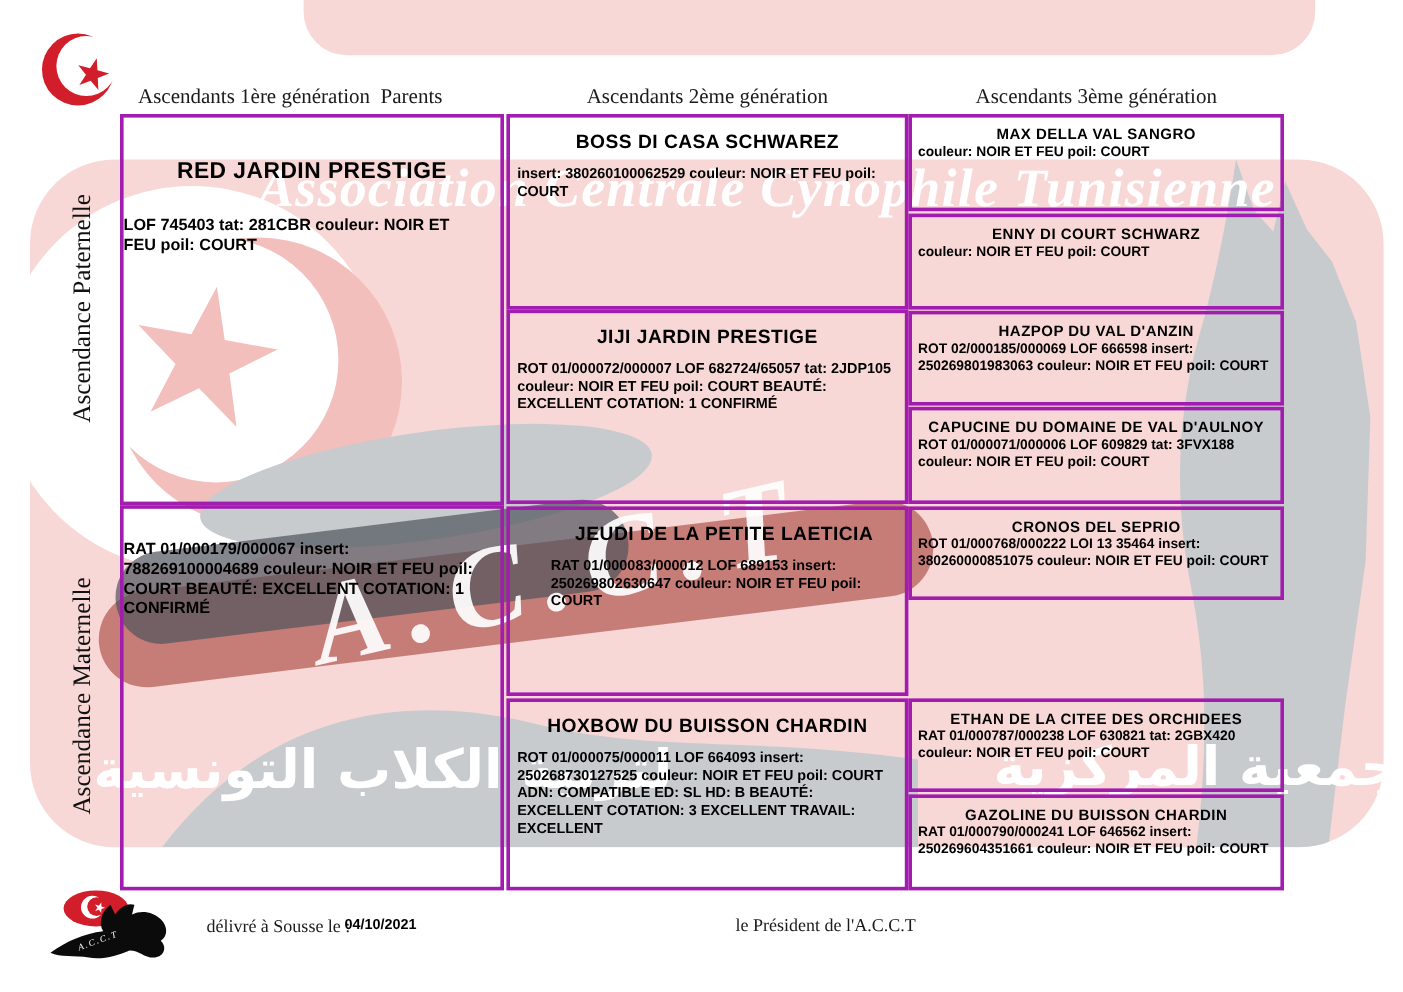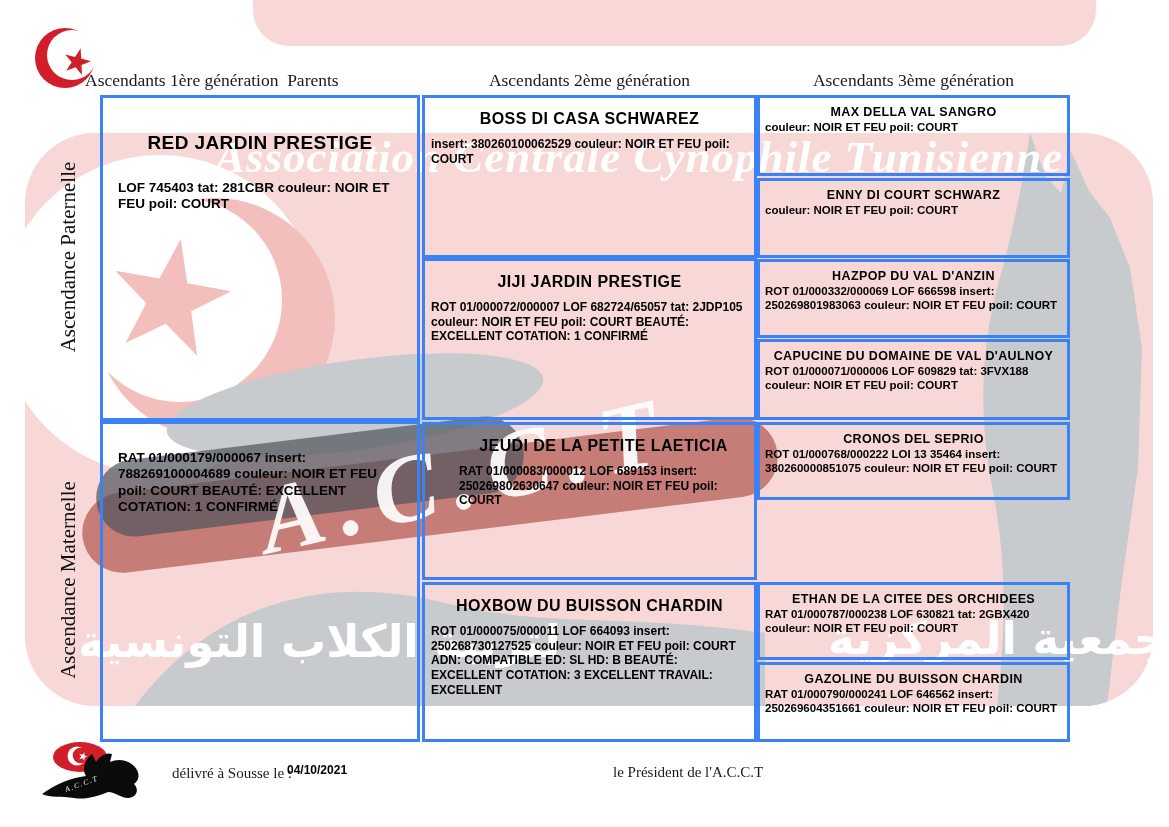--- a/index.html
+++ b/index.html
@@ -26,29 +26,29 @@
              transform-origin:0 0; opacity:.92; }
   .wm-ar { position:absolute; z-index:1; color:#ffffff; font-family:"DejaVu Sans", sans-serif;
            font-weight:bold; font-size:45px; white-space:nowrap; direction:rtl; }
   .wm-ar-right { left:828px; top:612px; }
   .wm-ar-left  { left:78px;  top:615px; width:690px; text-align:left; }
 
   
   .hdr { position:absolute; top:70px; z-index:3; font-family:"Liberation Serif", serif;
          font-size:17.5px; color:#1a1a1a; white-space:pre; }
   .hdr.center { text-align:center; }
-  .cell { position:absolute; border:3px solid #3b82f6; z-index:2; background:transparent;
+  .cell { position:absolute; border:3px solid #a21caf; z-index:2; background:transparent;
           overflow:hidden; }
   .cell .name { font-weight:bold; color:#000; text-align:center; letter-spacing:.4px; }
   .cell .det  { font-weight:bold; color:#000; text-align:left; }
   .c1 { left:100px; width:320px; }
   .c2 { left:422px; width:335px; }
   .c3 { left:757px; width:313px; }
   .c1 .name { font-size:19px;   padding-top:34px; }
-  .c1 .det  { font-size:13.5px; padding:26px 14px 0 15px; line-height:1.22; }
+  .c1 .det  { font-size:13.5px; padding:26px 14px 0 0; line-height:1.22; }
   .c2 .name { font-size:16px;   padding-top:12px; }
   .c2 .det  { font-size:12px;   padding:9px 8px 0 6px; line-height:1.22; }
   .c3 .name { font-size:12.5px; padding-top:7px; }
   .c3 .det  { font-size:11.5px; padding:2px 6px 0 5px; line-height:1.2; }
 
   .side-label { position:absolute; left:56px; z-index:3; font-family:"Liberation Serif", serif;
                 font-size:21px; color:#111; white-space:nowrap;
                 transform:rotate(-90deg) translateX(-50%); transform-origin:0 0; }
 
   
@@ -93,21 +93,21 @@
   <div class="wm-acct">A.C.C.T</div>
   <div class="wm-ar wm-ar-right">الجمعية المركزية</div>
   <div class="wm-ar wm-ar-left">لتربية الكلاب التونسية</div>
 
   <svg class="emblem-tl" width="78" height="78" viewBox="0 0 78 78">
     <circle cx="37" cy="38" r="30" fill="#d21e2b"></circle>
     <circle cx="44" cy="35" r="25" fill="#ffffff"></circle>
     <path fill="#d21e2b" transform="translate(49,42) rotate(15)" d="M0,-14 L3.2,-4.4 L13.3,-4.3 L5.1,1.7 L8.2,11.3 L0,5.4 L-8.2,11.3 L-5.1,1.7 L-13.3,-4.3 L-3.2,-4.4 Z"></path>
   </svg>
 
-  <div class="hdr" style="left:85px;">Ascendants 1ère génération  Parents</div>
+  <div class="hdr" style="left:115px;">Ascendants 1ère génération  Parents</div>
   <div class="hdr center" style="left:422px; width:335px;">Ascendants 2ème génération</div>
   <div class="hdr center" style="left:757px; width:313px;">Ascendants 3ème génération</div>
 
   <div class="side-label" style="top:257px;">Ascendance Paternelle</div>
   <div class="side-label" style="top:580px;">Ascendance Maternelle</div>
 
   <div class="cell c1" style="top:95px;height:326px;">
     <div class="name">RED JARDIN PRESTIGE</div>
     <div class="det">LOF 745403 tat: 281CBR couleur: NOIR ET FEU poil: COURT</div>
   </div>
@@ -135,21 +135,21 @@
   <div class="cell c3" style="top:95px;height:81px;">
     <div class="name">MAX DELLA VAL SANGRO</div>
     <div class="det">couleur: NOIR ET FEU poil: COURT</div>
   </div>
   <div class="cell c3" style="top:178px;height:80px;">
     <div class="name">ENNY DI COURT SCHWARZ</div>
     <div class="det">couleur: NOIR ET FEU poil: COURT</div>
   </div>
   <div class="cell c3" style="top:259px;height:79px;">
     <div class="name">HAZPOP DU VAL D'ANZIN</div>
-    <div class="det">ROT 01/000332/000069 LOF 666598 insert: 250269801983063 couleur: NOIR ET FEU poil: COURT</div>
+    <div class="det">ROT 02/000185/000069 LOF 666598 insert: 250269801983063 couleur: NOIR ET FEU poil: COURT</div>
   </div>
   <div class="cell c3" style="top:339px;height:81px;">
     <div class="name">CAPUCINE DU DOMAINE DE VAL D'AULNOY</div>
     <div class="det">ROT 01/000071/000006 LOF 609829 tat: 3FVX188 couleur: NOIR ET FEU poil: COURT</div>
   </div>
   <div class="cell c3" style="top:422px;height:78px;">
     <div class="name">CRONOS DEL SEPRIO</div>
     <div class="det">ROT 01/000768/000222 LOI 13 35464 insert: 380260000851075 couleur: NOIR ET FEU poil: COURT</div>
   </div>
   <div class="cell c3" style="top:582px;height:78px;">

